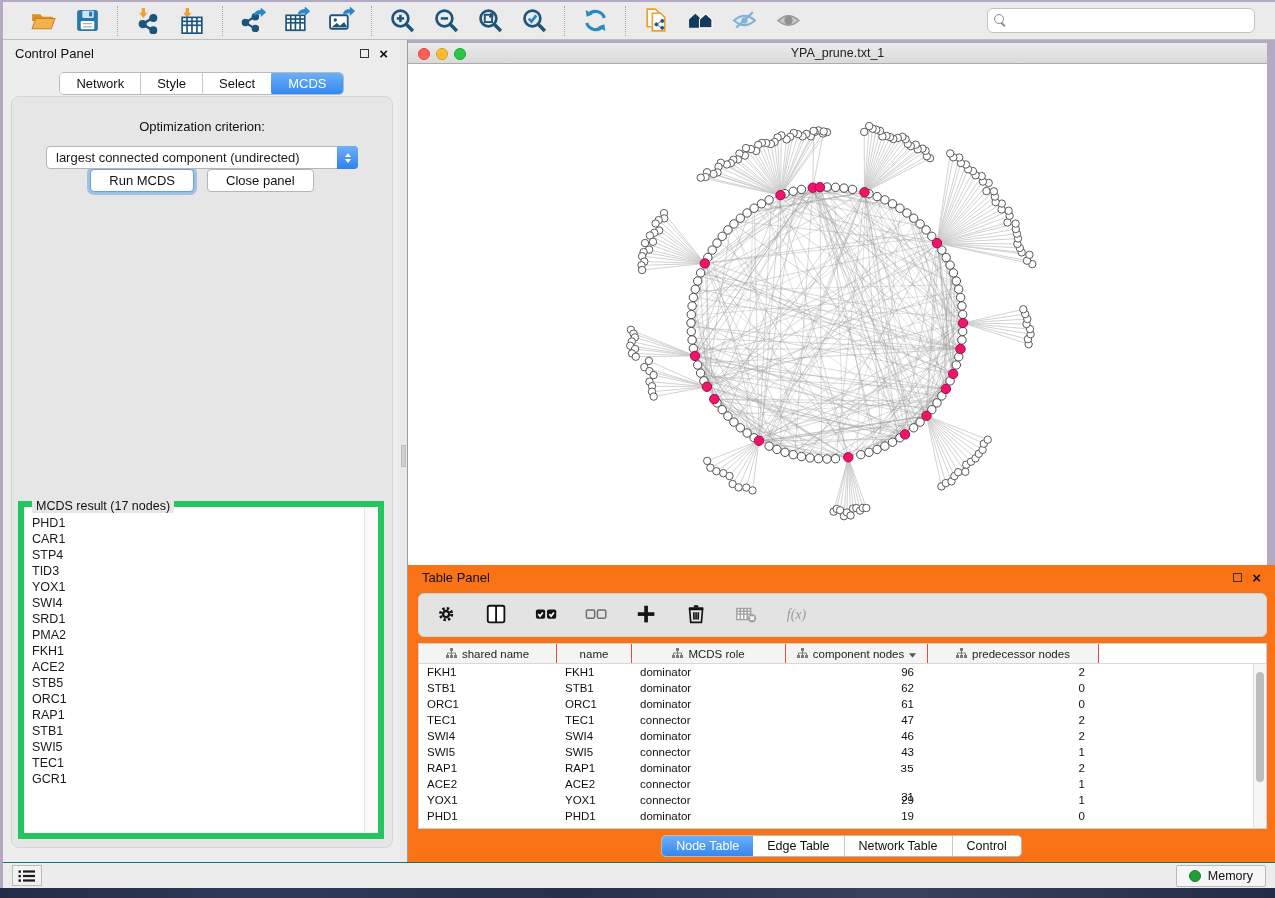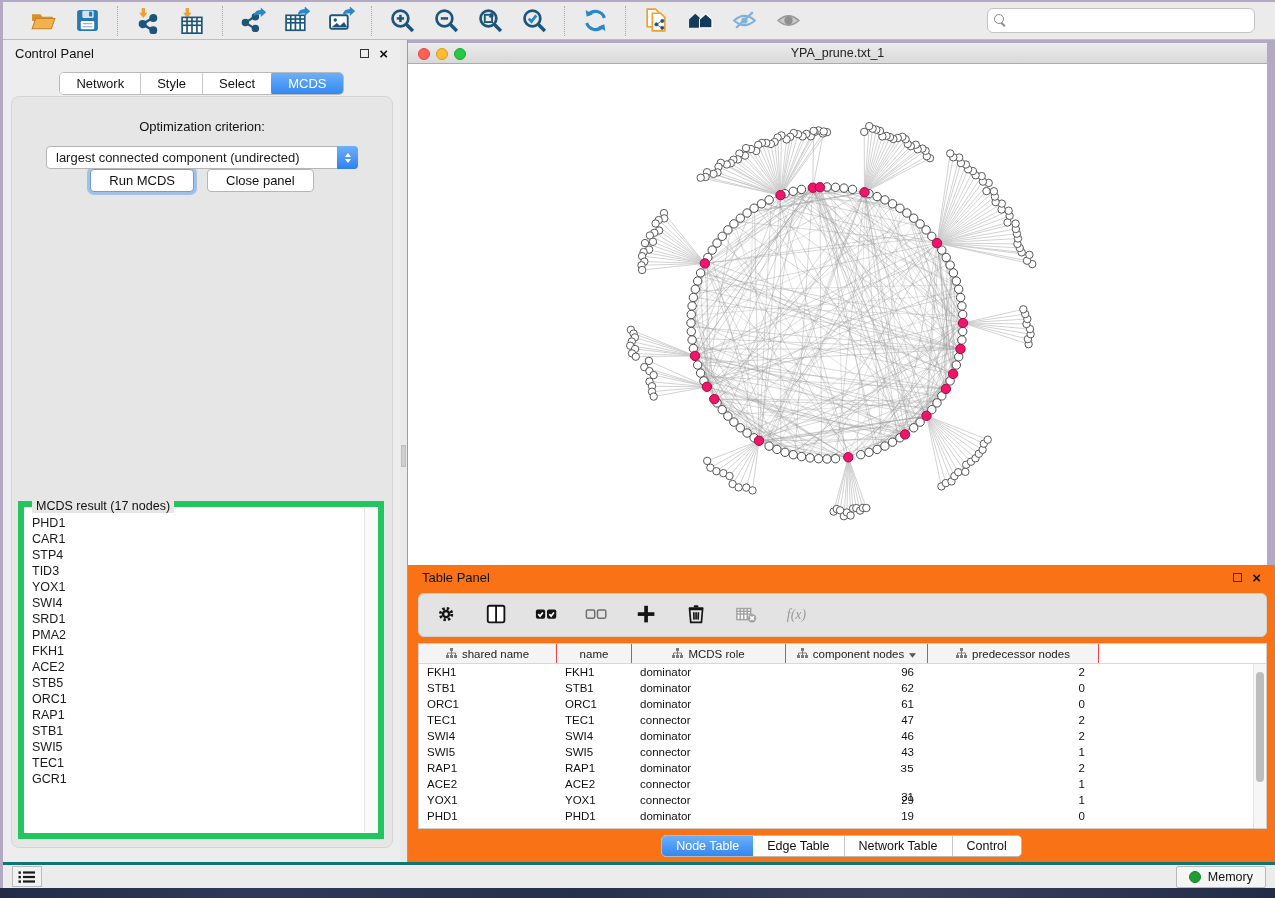--- a/index.html
+++ b/index.html
@@ -97,21 +97,21 @@
   .td { padding:0 8px; white-space:nowrap; overflow:hidden; }
   .td.num { text-align:right; padding-right:14px; }
   #tp-vscroll { position:absolute; right:0; top:20px; bottom:0; width:13px; background:#f6f6f6; border-left:1px solid #e2e2e2; }
   #tp-vthumb { position:absolute; left:2px; right:2px; top:8px; height:110px; background:#bdbdbd; border-radius:5px; }
   #tp-tabs-row { position:absolute; left:0; right:0; top:270px; display:flex; justify-content:center; }
   .tbl-tab { padding:3px 14px; font-size:12.5px; }
   .tbl-tab.selected { padding:4px 15px; }
 
   
   #status-bar { position:absolute; left:3px; right:0; bottom:10px; height:26px; background:#ececec;
-    border-top:3px solid #0f766e; display:flex; align-items:center; padding:0 9px; }
+    border-top:1px solid #0f766e; display:flex; align-items:center; padding:0 9px; }
   #status-list-btn { width:30px; height:21px; border:1px solid #bbb; background:#f2f2f2; display:flex; align-items:center; justify-content:center; }
   #memory-btn { margin-left:auto; height:22px; border:1px solid #b9b9b9; background:#f5f5f5; border-radius:2px;
     display:flex; align-items:center; gap:7px; padding:0 12px; font-size:12.5px; color:#111; }
   #memory-dot { width:12px; height:12px; border-radius:50%; background:#1e9e33; border:1px solid #15802a; }
 </style>
 </head>
 <body>
 
 <div id="screen">
   <div id="wallpaper-bottom"></div>

